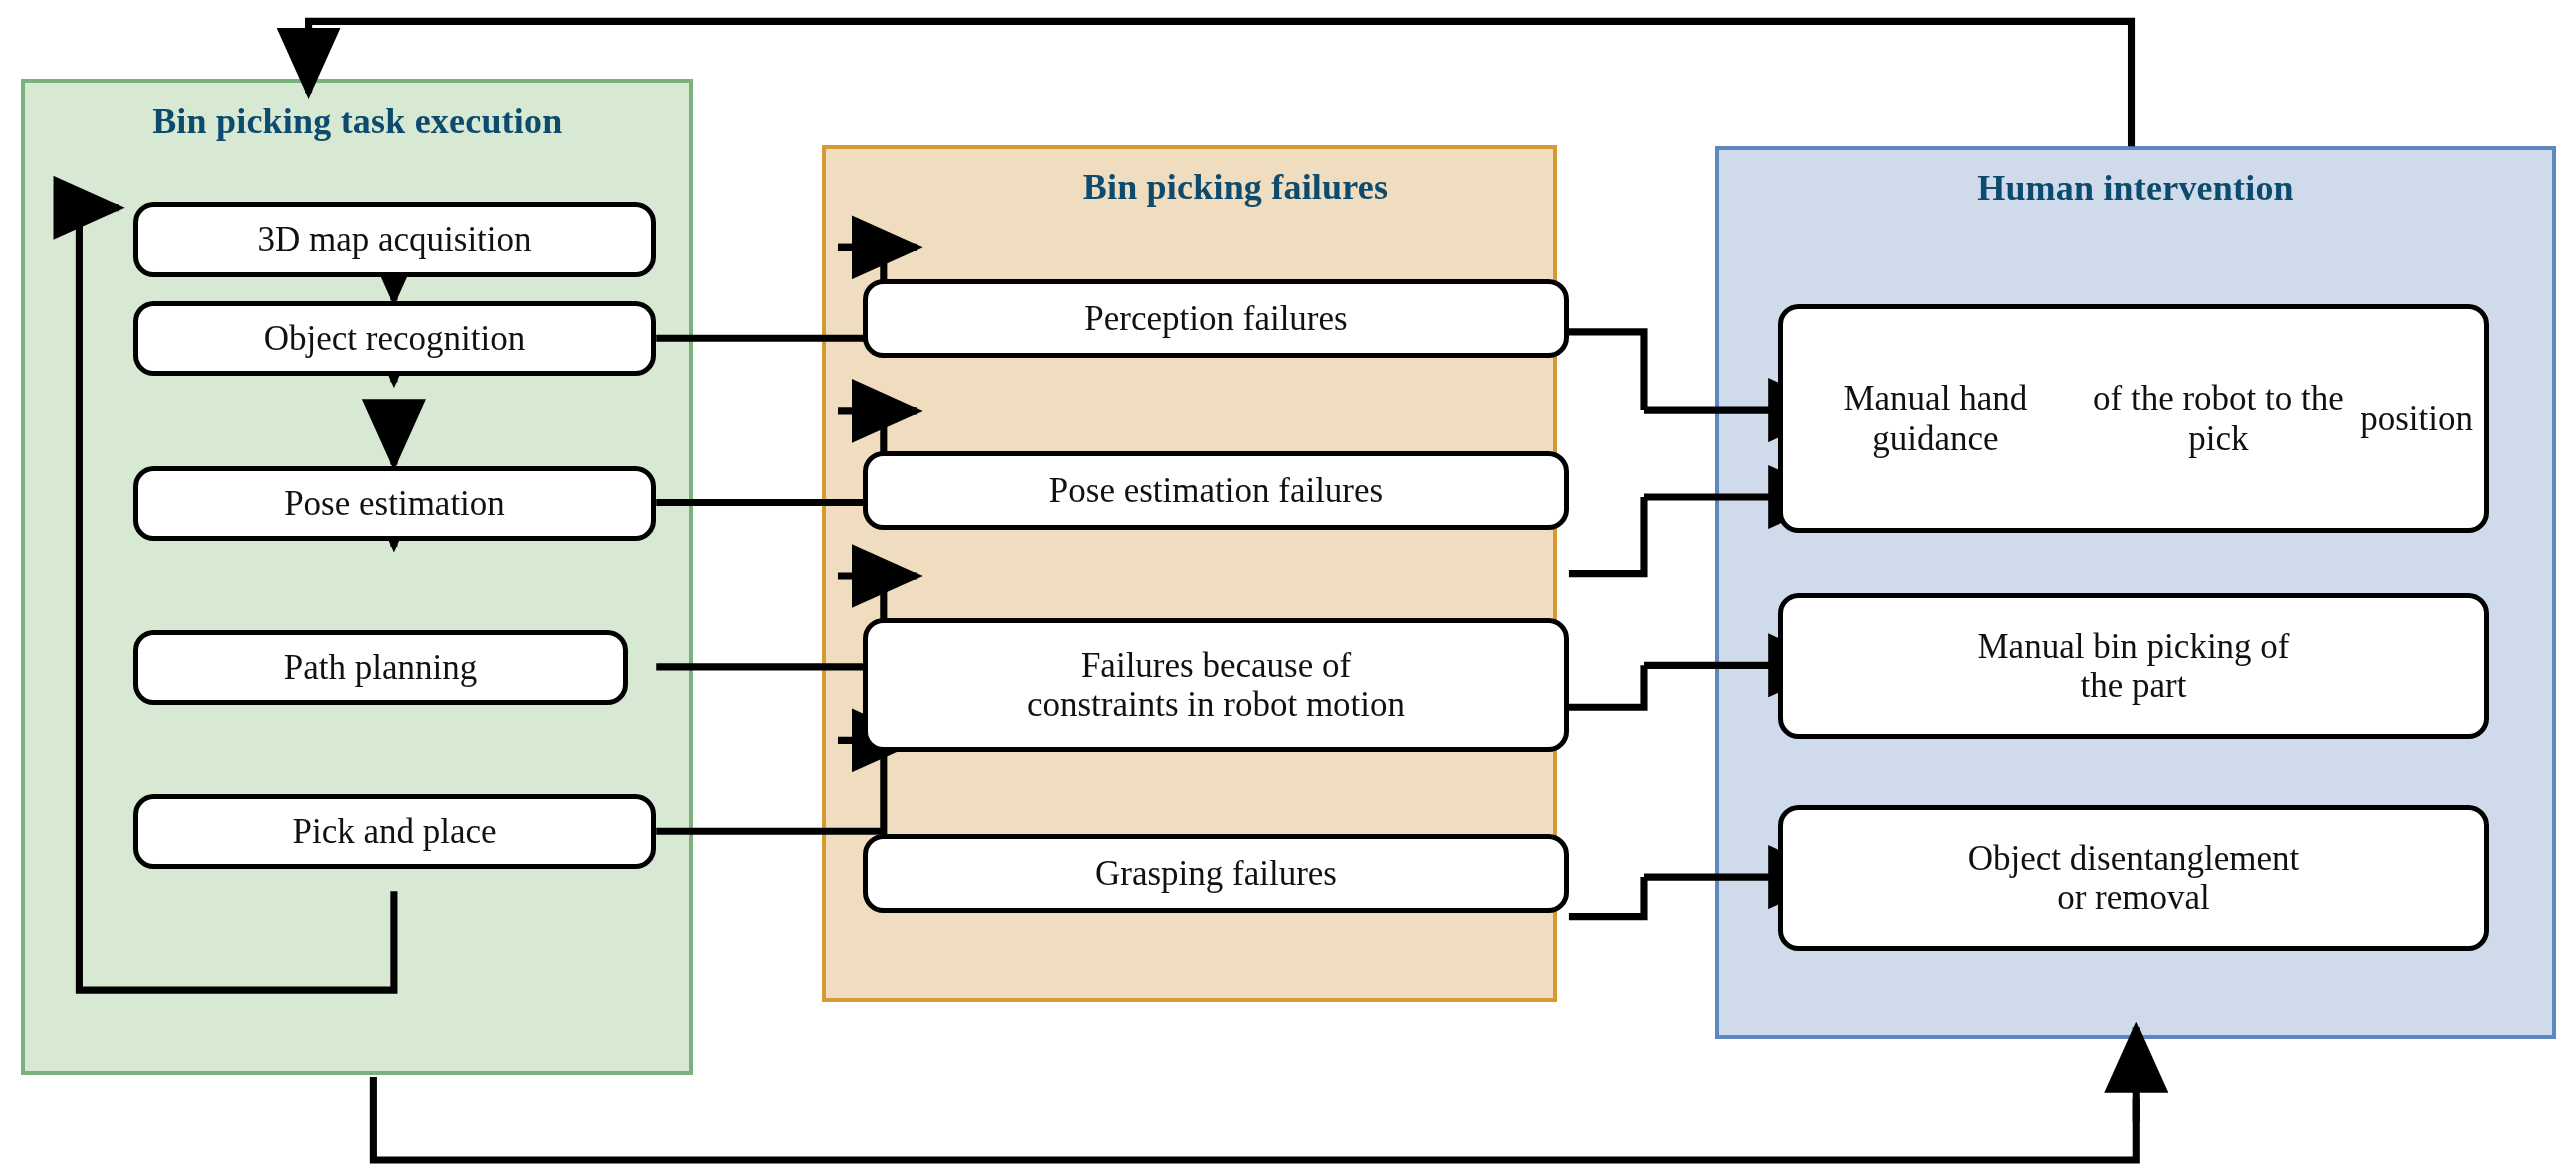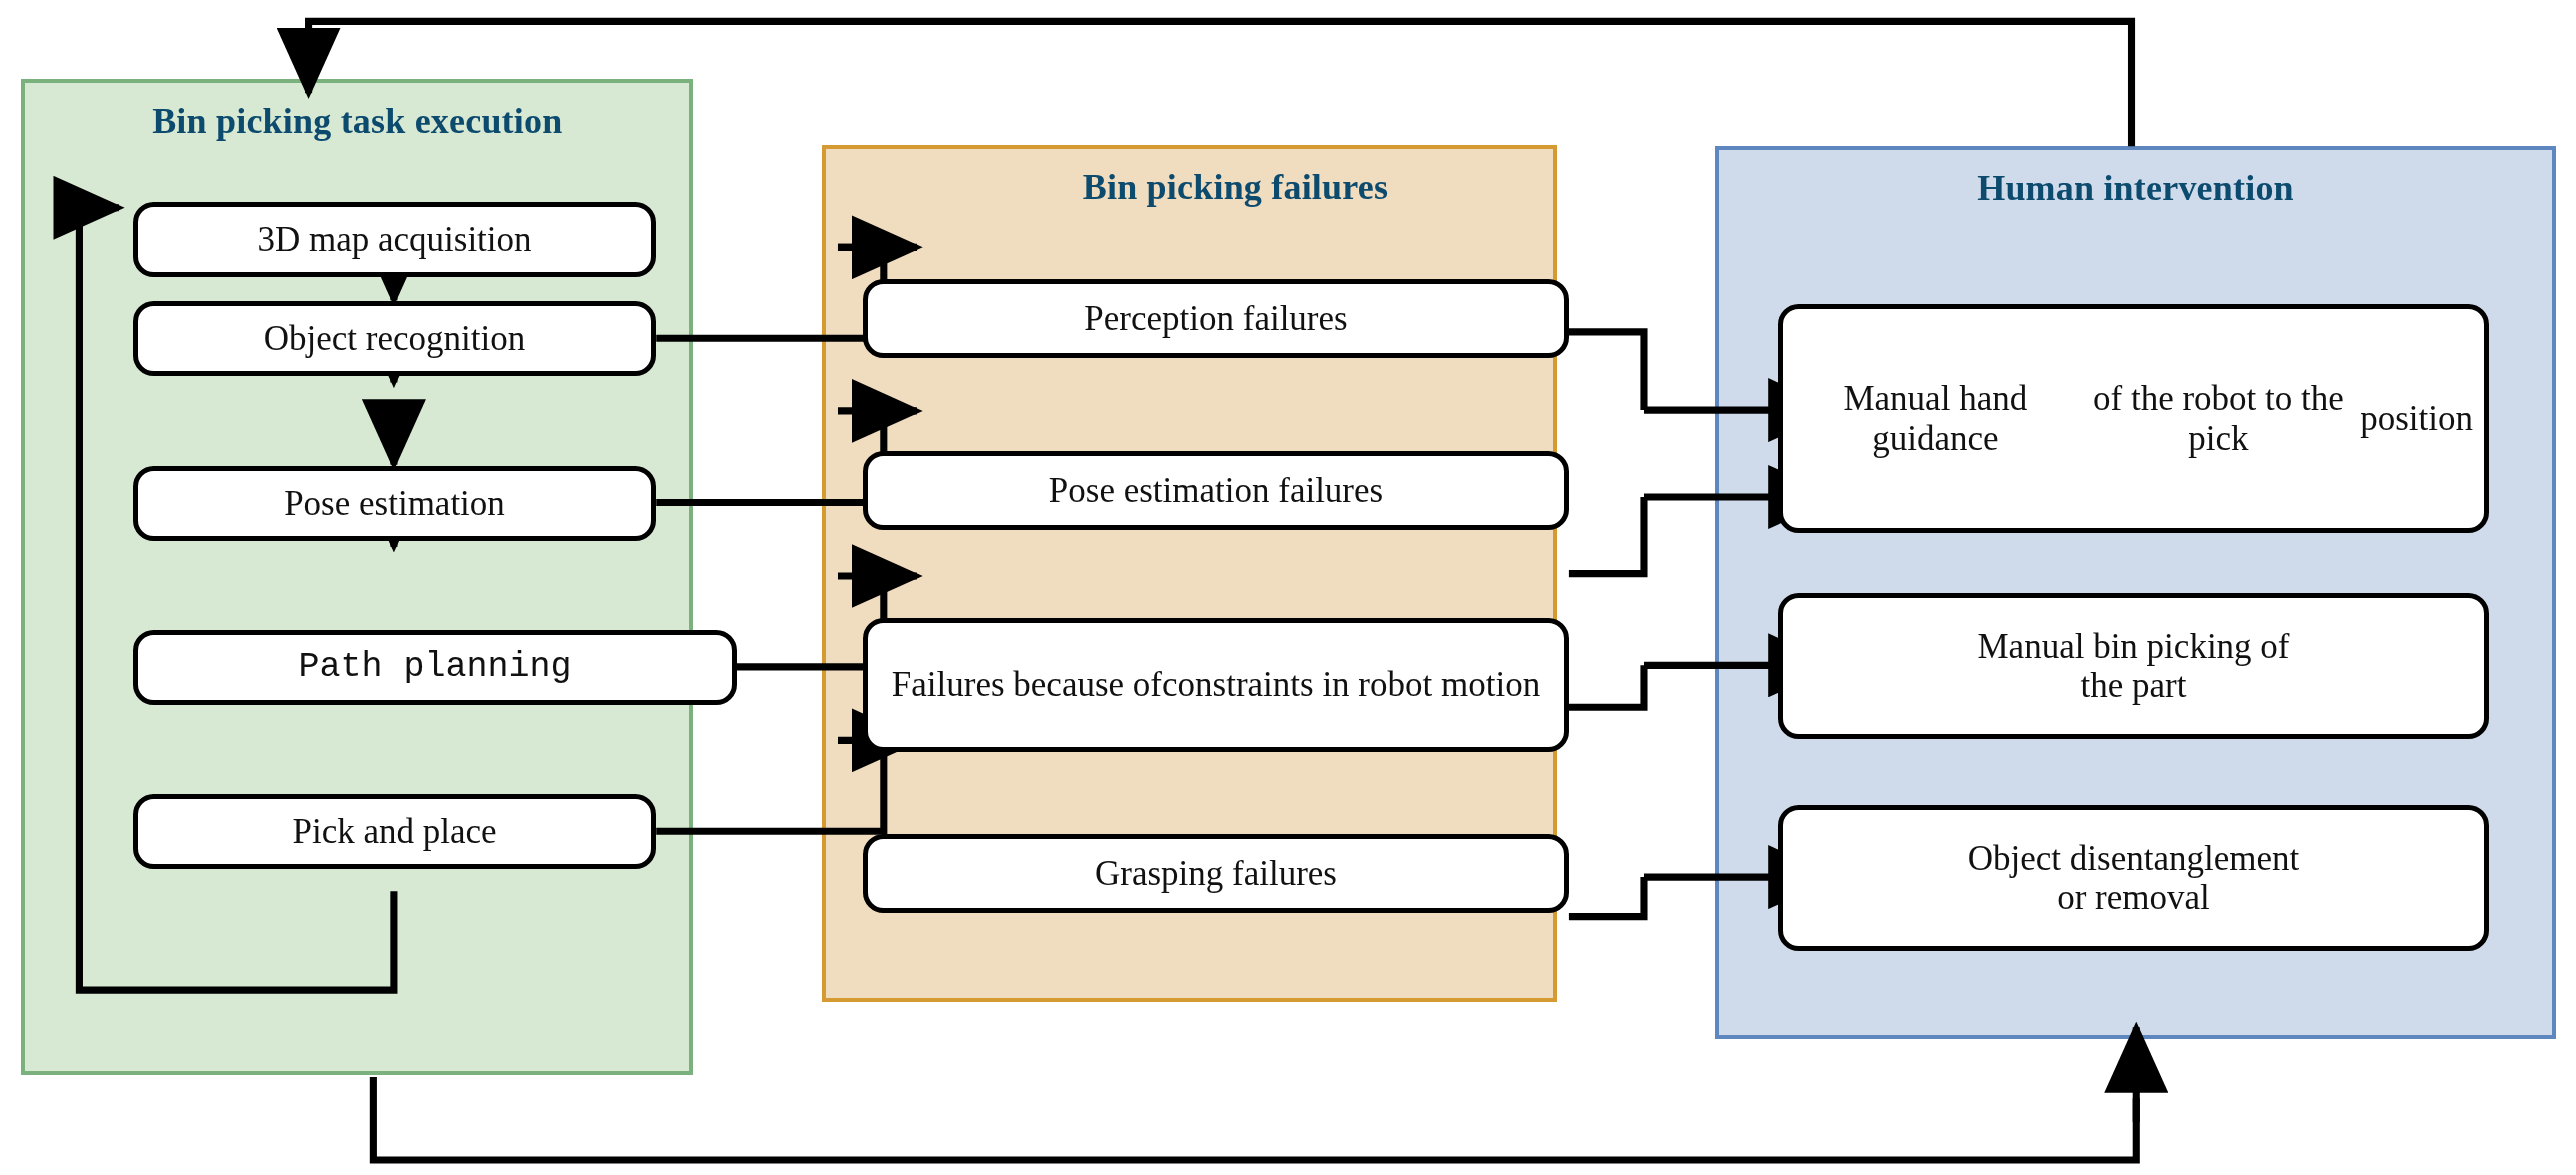--- a/index.html
+++ b/index.html
@@ -86,34 +86,34 @@
 
   <div class="node" style="left:133px;top:178px;width:523px;height:75px;margin-top:24px;">
     <span>3D map acquisition</span>
   </div>
   <div class="node" style="left:133px;top:301px;width:523px;height:75px;">
     <span>Object recognition</span>
   </div>
   <div class="node" style="left:133px;top:466px;width:523px;height:75px;">
     <span>Pose estimation</span>
   </div>
-  <div class="node" style="left:133px;top:630px;width:604px;height:75px;font-family:Liberation Mono, monospace;">
+  <div class="node" style="left:133px;top:630px;width:495px;height:75px;">
     <span>Path planning</span>
   </div>
   <div class="node" style="left:133px;top:794px;width:523px;height:75px;">
     <span>Pick and place</span>
   </div>
 
   <div class="node" style="left:863px;top:279px;width:706px;height:79px;">
     <span>Perception failures</span>
   </div>
   <div class="node" style="left:863px;top:451px;width:706px;height:79px;">
     <span>Pose estimation failures</span>
   </div>
-  <div class="node" style="left:863px;top:618px;width:706px;height:134px;flex-direction:row;">
+  <div class="node" style="left:863px;top:618px;width:706px;height:134px;flex-direction:column;">
     <span>Failures because of</span>
     <span>constraints in robot motion</span>
   </div>
   <div class="node" style="left:863px;top:834px;width:706px;height:79px;">
     <span>Grasping failures</span>
   </div>
 
   <div class="node" style="left:1778px;top:304px;width:711px;height:229px;flex-direction:row;text-align:center;">
     <span>Manual hand guidance</span>
     <span>of the robot to the pick</span>

